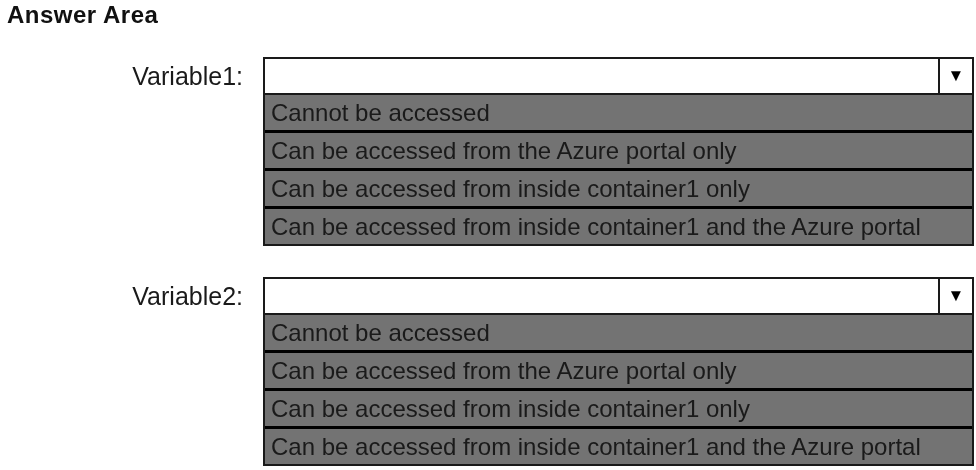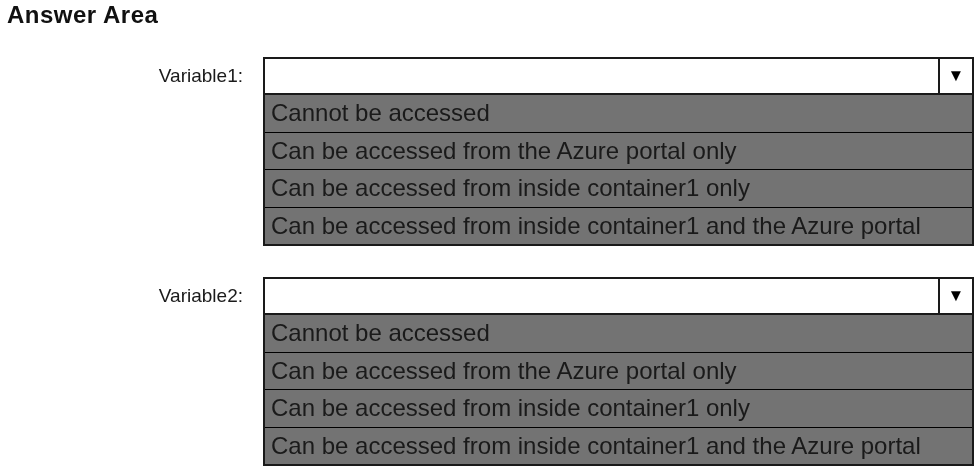--- a/index.html
+++ b/index.html
@@ -17,21 +17,21 @@
     font-size: 24px;
     font-weight: bold;
     color: #111111;
     letter-spacing: 0.5px;
   }
   .var-label {
     position: absolute;
     left: 53px;
     width: 190px;
     text-align: right;
-    font-size: 19px;
+    font-size: 25px;
     line-height: 38px;
     color: #1a1a1a;
     white-space: nowrap;
   }
   #label-1 { top: 57px; }
   #label-2 { top: 277px; }
   .select-box {
     position: absolute;
     left: 263px;
     width: 711px;
@@ -79,21 +79,21 @@
     display: flex;
     align-items: center;
     padding-left: 6px;
     font-size: 24px;
     white-space: nowrap;
     overflow: hidden;
     cursor: pointer;
     background: #737373;
   }
   .option + .option {
-    border-top: 1px solid #000000;
+    border-top: 3px solid #000000;
   }
 </style>
 </head>
 <body>
 
 <div class="page-title">Answer Area</div>
 
 <div class="var-label" id="label-1">Variable1:</div>
 
 <div class="select-box" id="select-1">

